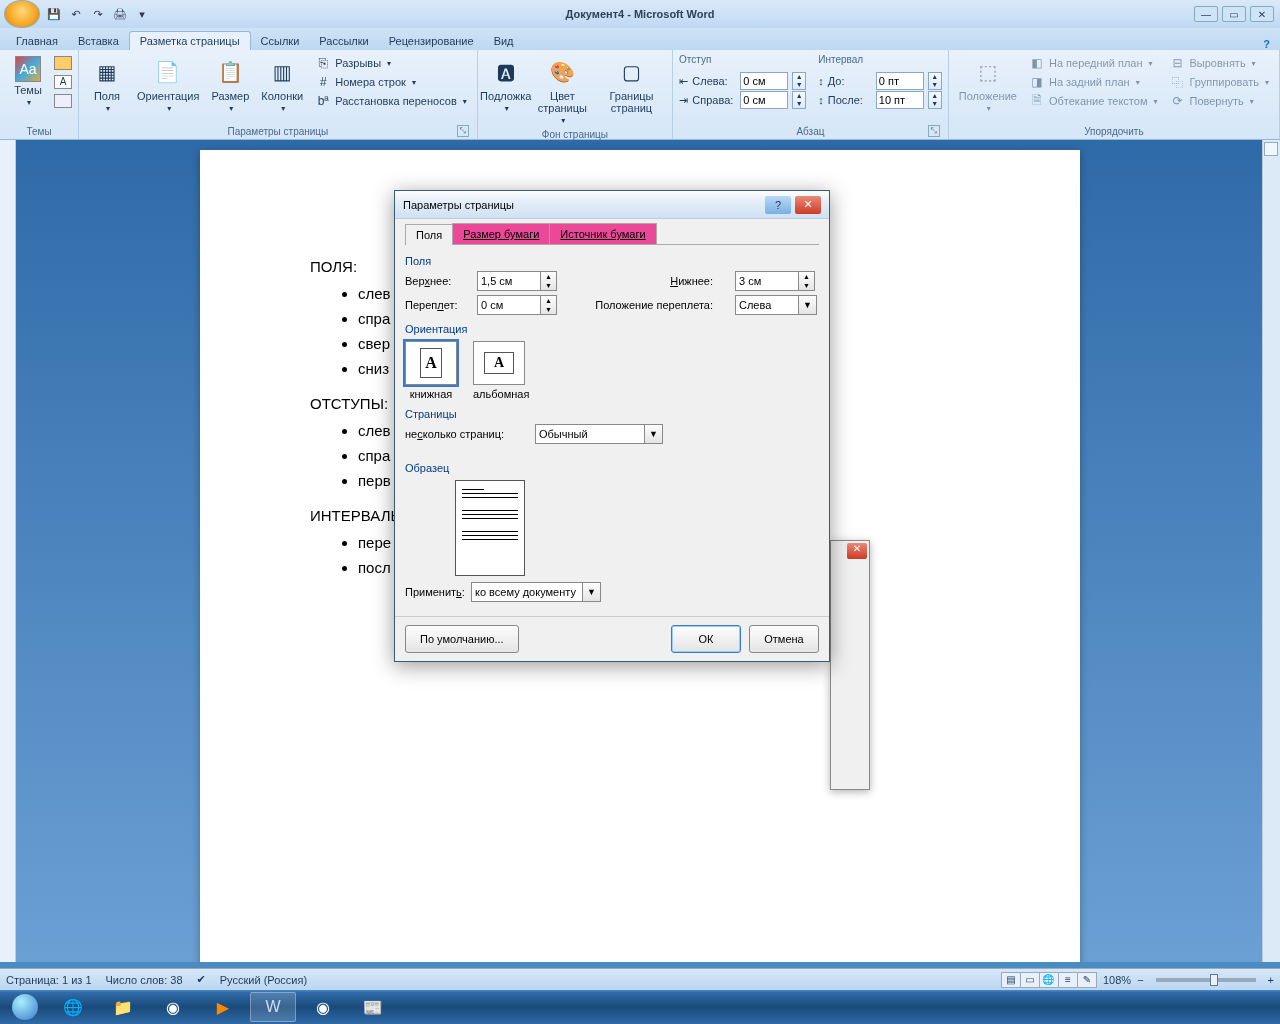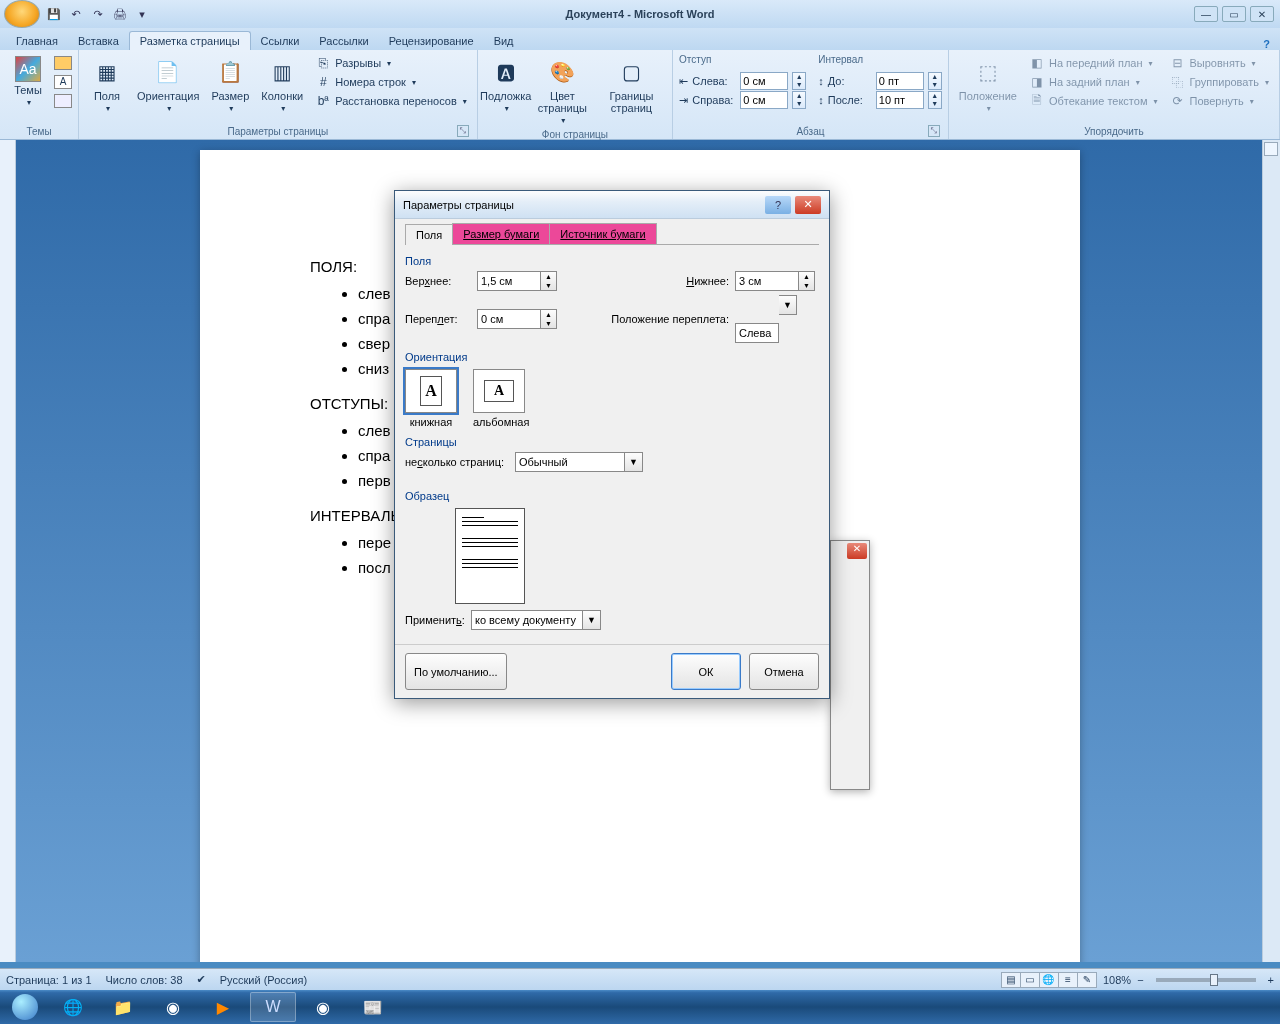--- a/index.html
+++ b/index.html
@@ -56,38 +56,38 @@
 .dlg-close { background: linear-gradient(#e98a7a,#cc3b24); }
 .dlg-body { padding: 4px 10px 10px; background: #f0f0f0; }
 .dlg-tabs { display: flex; border-bottom: 1px solid #aaa; margin-bottom: 10px; }
 .dlg-tab { padding: 4px 10px; border: 1px solid #aaa; border-bottom: none; background: #f0f0f0; margin-right: -1px; position: relative; }
 .dlg-tab.active { background: #f0f0f0; top: 1px; z-index: 1; }
 .dlg-tab:not(.active) { background: #ec4899; text-decoration: underline; }
 .fieldset-label { color: #003a8a; margin: 8px 0 4px; }
 .row { display: flex; align-items: center; margin: 4px 0; }
 .row label { width: 72px; }
 .row .gap { width: 28px; }
-.row label.wide { width: 150px; text-align: right; padding-right: 6px; }
+.row label.wide { width: 150px; text-align: right; padding-right: 22px; }
 .txtspin { display: flex; }
 .txtspin input { width: 64px; height: 20px; border: 1px solid #888; padding: 0 3px; font-size: 11px; }
 .txtspin .sp { width: 16px; height: 20px; border: 1px solid #888; border-left: none; background: linear-gradient(#fdfdfd,#e4e4e4); display: flex; flex-direction: column; }
 .txtspin .sp div { flex: 1; font-size: 7px; text-align: center; line-height: 9px; }
 .combo { display: flex; }
 .combo input { height: 20px; border: 1px solid #888; padding: 0 3px; font-size: 11px; background: #fff; }
 .combo .cb { width: 18px; height: 20px; border: 1px solid #888; border-left: none; background: linear-gradient(#fdfdfd,#e4e4e4); text-align: center; font-size: 9px; line-height: 18px; }
 .orient-row { display: flex; gap: 16px; margin: 6px 0 2px; }
 .orient-opt { text-align: center; }
 .orient-box { width: 52px; height: 44px; border: 1px solid #888; background: #fff; display: flex; align-items: center; justify-content: center; margin-bottom: 3px; }
 .orient-opt.sel .orient-box { outline: 2px solid #3a7ac8; }
 .page-icon { border: 1px solid #555; display: flex; align-items: center; justify-content: center; font-family: serif; font-weight: bold; }
 .preview-box { width: 70px; height: 96px; border: 1px solid #555; background: #fff; margin: 6px 0 6px 50px; padding: 8px 6px; display: flex; flex-direction: column; gap: 3px; }
 .preview-box .ln { height: 1px; background: #000; }
 .preview-box .sp2 { height: 6px; }
 .dlg-footer { display: flex; padding: 8px 10px; border-top: 1px solid #ccc; gap: 8px; }
-.btn { height: 37px; padding: 0 8px; border: 1px solid #888; background: linear-gradient(#fdfdfd,#e4e4e4); border-radius: 3px; font-size: 11px; }
+.btn { height: 28px; padding: 0 14px; border: 1px solid #888; background: linear-gradient(#fdfdfd,#e4e4e4); border-radius: 3px; font-size: 11px; }
 .btn.primary { border-color: #3a7ac8; box-shadow: 0 0 0 1px #9cf inset; }
 
 
 .dialog2 { position: absolute; left: 830px; top: 400px; width: 40px; height: 250px; background: #f0f0f0; border: 1px solid #888; box-shadow: 0 2px 8px rgba(0,0,0,0.3); }
 .dialog2 .d2x { position: absolute; right: 2px; top: 2px; width: 20px; height: 16px; background: linear-gradient(#e98a7a,#cc3b24); color: #fff; font-size: 10px; text-align: center; border-radius: 2px; }
 
 
 .statusbar { position: absolute; left: 0; right: 0; bottom: 34px; height: 22px; background: linear-gradient(#d6e7f8,#bcd6f0); border-top: 1px solid #9ab; display: flex; align-items: center; font-size: 11px; color: #1e3a5a; padding: 0 6px; gap: 14px; }
 .statusbar .right { margin-left: auto; display: flex; align-items: center; gap: 6px; }
 .view-btns { display: flex; }
@@ -383,21 +383,21 @@
       <div class="txtspin">
           <input value="0 см" style="">
           <div class="sp">
             <div>▲</div>
             <div>▼</div>
           </div>
         </div>
       <div class="gap"></div>
       <label class="wide">Положение переплета:</label>
       <div class="combo">
-          <input style="width: 44px; margin-top: 28px;" value="Слева">
+          <input style="width: 64px;" value="Слева">
           <div class="cb">▼</div>
         </div>
     </div>
 
     <div class="fieldset-label">Ориентация</div>
     <div class="orient-row">
       <div class="orient-opt sel">
         <div class="orient-box">
             <div class="page-icon" style="width:22px;height:30px;font-size:16px">A</div>
           </div>
@@ -406,21 +406,21 @@
       <div class="orient-opt">
         <div class="orient-box">
             <div class="page-icon" style="width:30px;height:22px;font-size:14px">A</div>
           </div>
         <span>альбомная</span>
       </div>
     </div>
 
     <div class="fieldset-label">Страницы</div>
     <div class="row">
-      <label style="width:110px">не<u class="hot">с</u>колько страниц:</label>
+      <label style="width:130px">не<u class="hot">с</u>колько страниц:</label>
       <div class="combo">
           <input style="width: 110px;" value="Обычный">
           <div class="cb">▼</div>
         </div>
     </div>
 
     <div class="fieldset-label" style="margin-top:18px">Образец</div>
     <div class="preview-box">
       <div class="ln" style="width:40%"></div>
         <div class="ln"></div>

